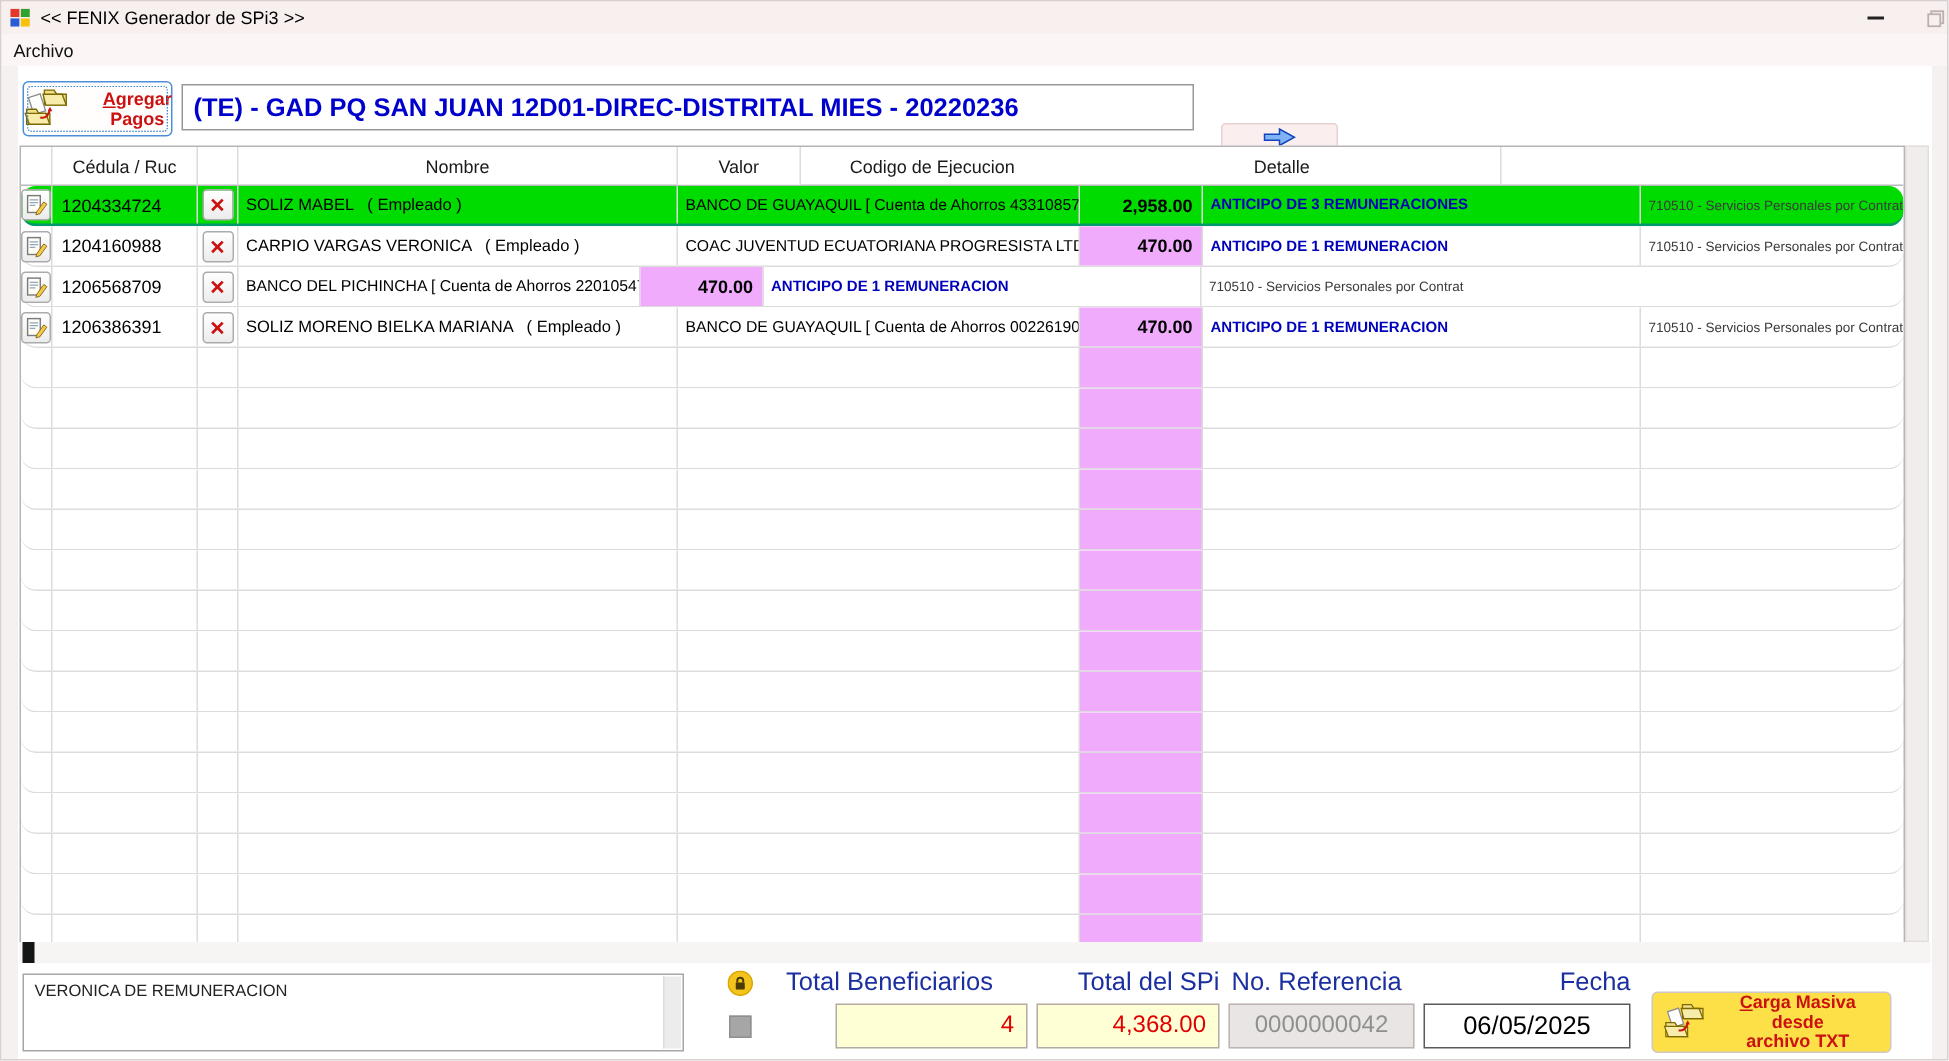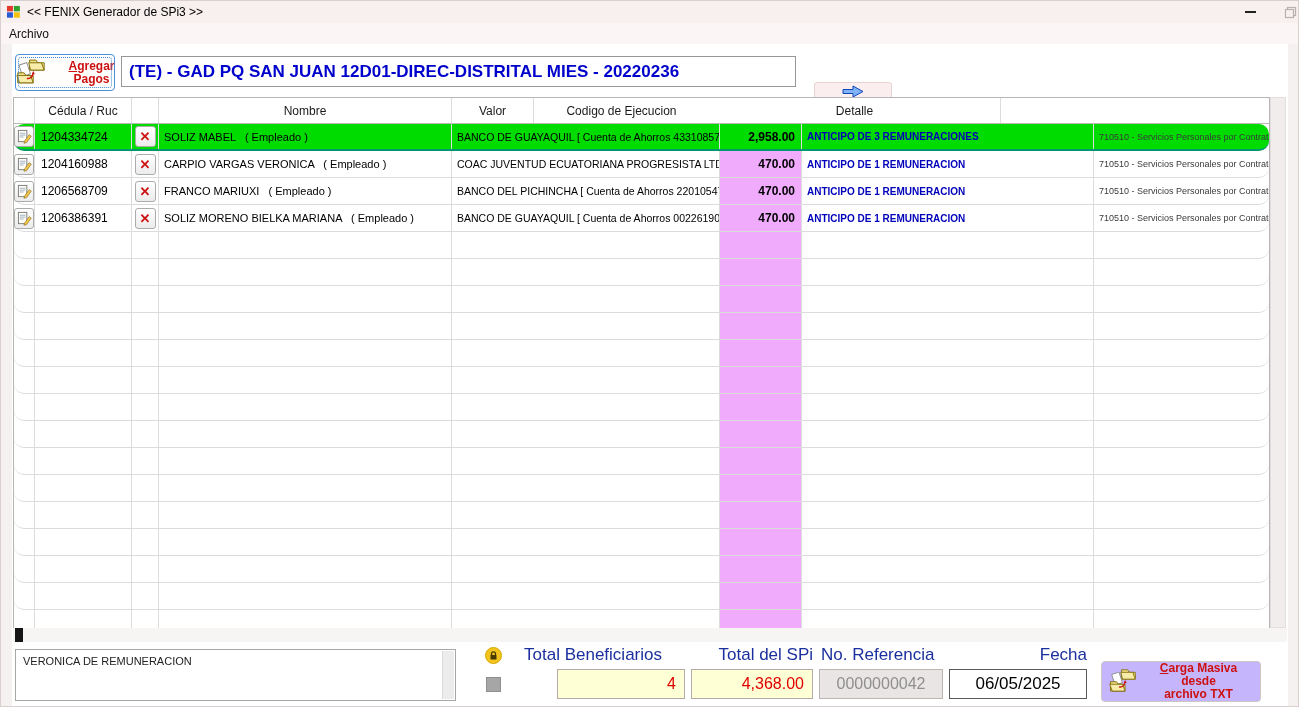--- a/index.html
+++ b/index.html
@@ -60,21 +60,21 @@
   .f-label{position:absolute;top:644px;font-size:17px;color:#1b2f9e;white-space:nowrap;}
   .lbl-benef{left:500px;width:184px;text-align:center;}
   .lbl-spi{left:652px;width:160px;text-align:right;}
   .lbl-ref{left:820px;}
   .lbl-fecha{left:926px;width:160px;text-align:right;}
   .f-field{position:absolute;top:668px;height:30px;box-sizing:border-box;display:flex;align-items:center;}
   .fld-benef{left:556px;width:128px;background:#ffffd6;border:1px solid #b4aaa9;justify-content:flex-end;padding-right:8px;font-size:16px;color:#e00000;}
   .fld-spi{left:690px;width:122px;background:#ffffd6;border:1px solid #b4aaa9;justify-content:flex-end;padding-right:8px;font-size:16px;color:#e00000;}
   .fld-ref{left:818px;width:124px;background:#e9e5e4;border:1px solid #bdb5b4;justify-content:center;font-size:16px;color:#8f8f8f;}
   .fld-fecha{left:948px;width:138px;background:#ffffff;border:1px solid #5a5a5a;justify-content:center;font-size:17px;color:#000;}
-  .btn-carga{left:1100px;top:660px;width:160px;height:41px;position:absolute;background:#c4b5fd;border:1px solid #cfc6c5;border-radius:4px;display:flex;align-items:center;justify-content:flex-start;gap:6px;cursor:pointer;}
+  .btn-carga{left:1100px;top:660px;width:160px;height:41px;position:absolute;background:#fde047;border:1px solid #cfc6c5;border-radius:4px;display:flex;align-items:center;justify-content:flex-start;gap:6px;cursor:pointer;}
 </style>
 </head>
 <body>
 
 <div class="titlebar">
   <span class="win-icon">
     <svg width="15" height="14" viewBox="0 0 16 15">
       <rect x="1" y="1" width="6.4" height="5.8" fill="#e5382d"></rect>
       <rect x="8.4" y="1" width="6.4" height="5.8" fill="#2fa12e"></rect>
       <rect x="1" y="7.8" width="6.4" height="5.8" fill="#2a5bd7"></rect>
@@ -197,21 +197,20 @@
   <path d="M8 13 L13 6 L15.2 7.6 L10.2 14.4 L7.4 15.2 Z" fill="#f7c948" stroke="#8a6d1a" stroke-width="0.7"></path>
 </svg>
           </button>
         </div>
         <div class="cell c-cedula">1206568709</div>
         <div class="cell c-del">
           <button class="mini">
             <span class="xmark">✕</span>
           </button>
         </div>
-        <div class="cell c-nombre">FRANCO MARIUXI   ( Empleado )</div>
         <div class="cell c-banco">BANCO DEL PICHINCHA [ Cuenta de Ahorros 2201054700 ]</div>
         <div class="cell c-valor">470.00</div>
         <div class="cell c-detalle">ANTICIPO DE 1 REMUNERACION</div>
         <div class="cell c-codigo">710510 - Servicios Personales por Contrato</div>
       </div>
       <div class="grow">
         <div class="cell c-edit">
           <button class="mini">
             <svg width="15" height="15" viewBox="0 0 16 16">
   <rect x="1.5" y="1.5" width="9" height="12" fill="#fffdf4" stroke="#7a7a7a"></rect>

